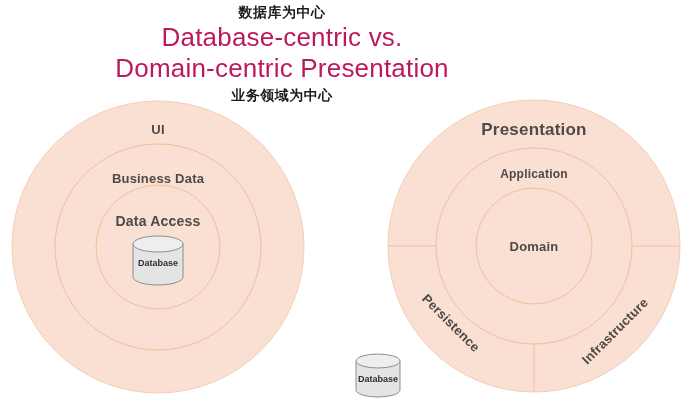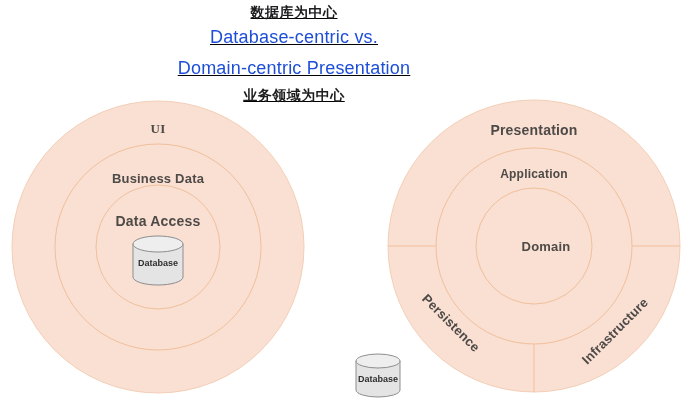--- a/index.html
+++ b/index.html
@@ -11,40 +11,39 @@
     width: 693px;
     height: 410px;
     position: relative;
     overflow: hidden;
     font-family: "Liberation Sans", "DejaVu Sans", sans-serif;
   }
 
   
   #title-block {
     position: absolute;
-    left: 12px;
+    left: 0;
     top: 0;
     width: 564px;
     text-align: center;
-    text-decoration: underline;
   }
   .cn-caption {
     font-family: "DejaVu Sans", "Liberation Sans", sans-serif;
     font-size: 14px;
     font-weight: 700;
     color: #1d1d1f;
     line-height: 18px;
     letter-spacing: 0.5px;
   }
   #cn-caption-top { margin-top: 3px; }
   #main-title {
     font-family: "Liberation Sans", "DejaVu Sans", sans-serif;
-    font-size: 18px;
+    font-size: 26px;
     font-weight: 400;
-    color: #1d4ed8;
+    color: #be185d;
     line-height: 31px;
     letter-spacing: 0.2px;
     margin-top: 1px;
   }
   #cn-caption-bottom { margin-top: 2px; }
 
   
   #diagram-canvas {
     position: absolute;
     left: 0;
@@ -110,25 +109,25 @@
     <line x1="632" y1="246" x2="680" y2="246"></line>
     <line x1="534" y1="344" x2="534" y2="392"></line>
   </g>
 
   <g>
     <path d="M 356 361 L 356 390 A 22 7 0 0 0 400 390 L 400 361 Z" fill="#e4e4e4" stroke="#8d8d8d" stroke-width="1"></path>
     <ellipse cx="378" cy="361" rx="22" ry="7" fill="#eeeeee" stroke="#8d8d8d" stroke-width="1"></ellipse>
   </g>
 </svg>
 
-<div class="ring-label" style="left:158px; top:129px; font-size:13px;font-family:Liberation Serif, serif;">UI</div>
+<div class="ring-label" style="left:158px; top:129px; font-size:13px;">UI</div>
 <div class="ring-label" style="left:158px; top:178px; font-size:13px;">Business Data</div>
 <div class="ring-label" style="left:158px; top:221px; font-size:14px;">Data Access</div>
 <div class="db-label" style="left:158px; top:263px;">Database</div>
 
-<div class="ring-label" style="left:534px; top:130px; font-size:14px;">Presentation</div>
+<div class="ring-label" style="left:534px; top:130px; font-size:17px;">Presentation</div>
 <div class="ring-label" style="left:534px; top:174px; font-size:12px;">Application</div>
-<div class="ring-label" style="left:534px; top:246px; font-size:13px;margin-left:12px;">Domain</div>
+<div class="ring-label" style="left:534px; top:246px; font-size:13px;">Domain</div>
 
 <div class="ring-label" style="left:451px; top:323px; font-size:13px; transform:translate(-50%,-50%) rotate(45deg);">Persistence</div>
 <div class="ring-label" style="left:615px; top:331px; font-size:13px; transform:translate(-50%,-50%) rotate(-45deg);">Infrastructure</div>
 
 <div class="db-label" style="left:378px; top:379px;">Database</div>
 
 </body></html>

